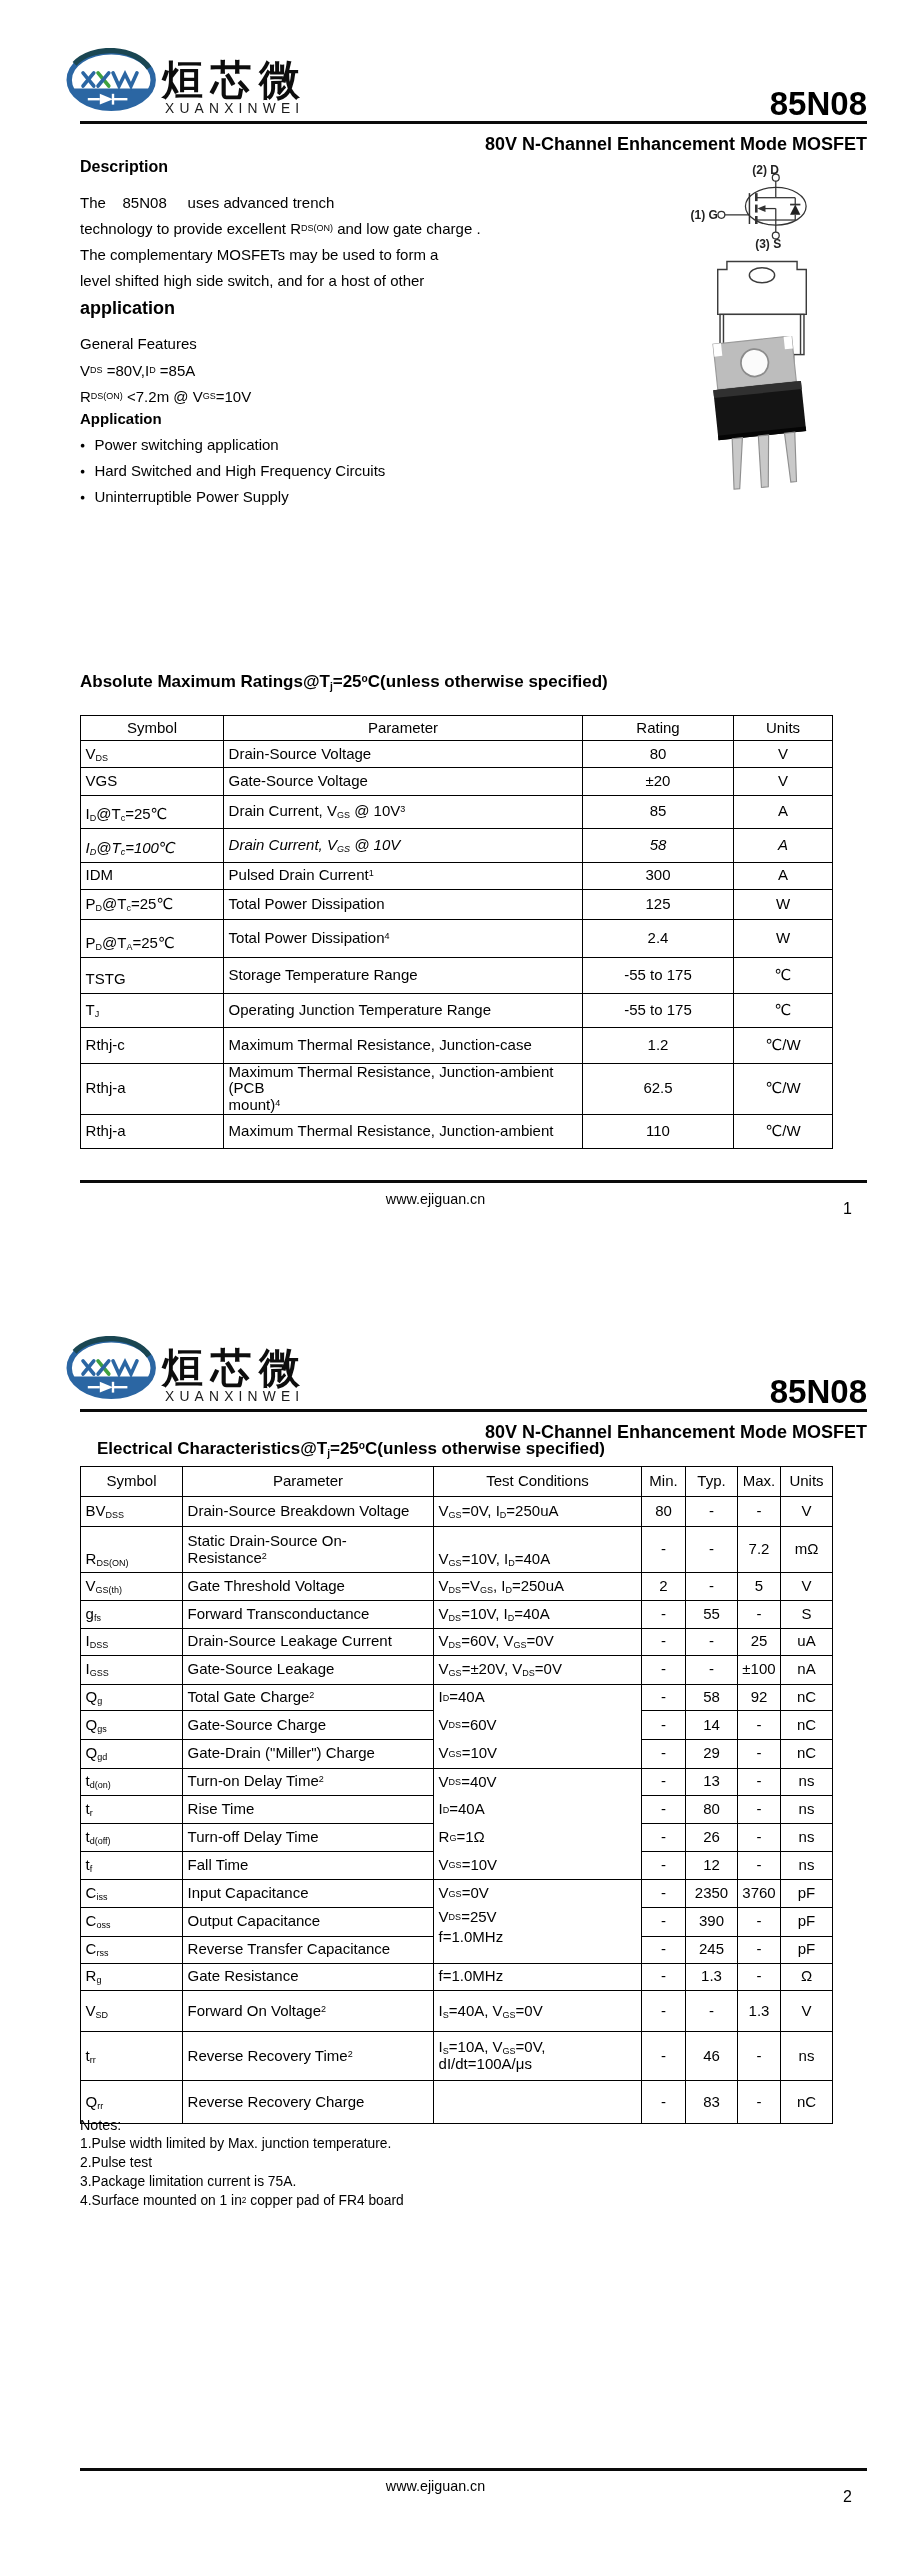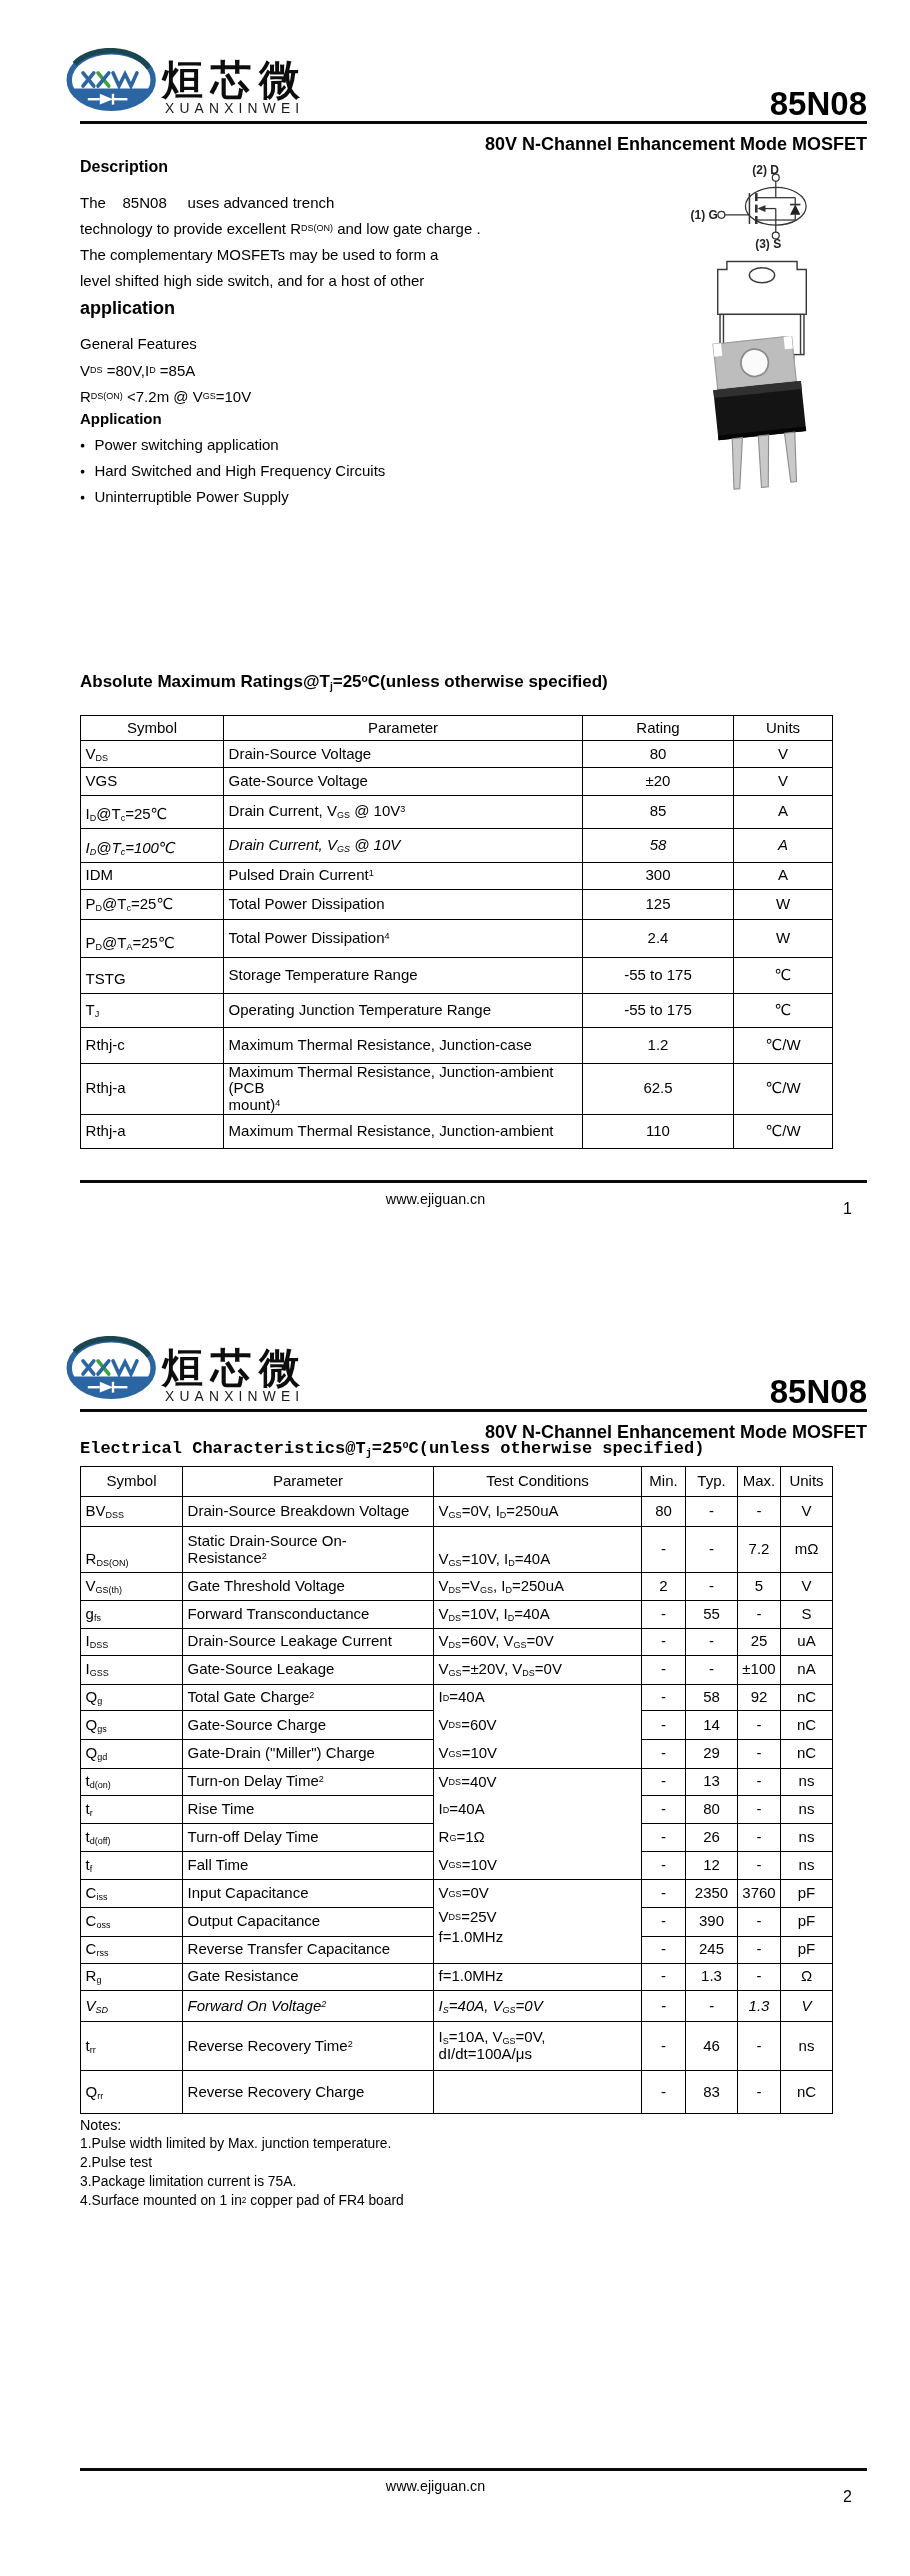--- a/index.html
+++ b/index.html
@@ -43,21 +43,21 @@
   td.sym,td.par,td.test{text-align:left;}
   td.val{text-align:center;padding:0 1.1px;}
   td.va-b{vertical-align:bottom;padding-bottom:4.6px;}
   td.tg{padding:0;vertical-align:top;}
   .tg-line{display:flex;align-items:center;padding-left:4.6px;}
   sub{font-size:0.6em;vertical-align:-0.25em;line-height:0;}
   sup{font-size:0.6em;vertical-align:0.5em;line-height:0;}
   .amr{left:80px;top:715px;width:752px;}
   .ec {left:80px;top:1466px;width:752px;}
   .amr-heading{position:absolute;left:80px;top:672px;font-size:17px;font-weight:bold;}
-  .ec-heading{position:absolute;left:80px;top:1439px;font-size:17px;font-weight:bold;font-family:Liberation Mono, monospace;}
+  .ec-heading{position:absolute;left:97px;top:1439px;font-size:17px;font-weight:bold;}
 
   
   .notes-heading{position:absolute;left:80px;top:2117px;font-size:14.3px;}
   .notes{position:absolute;left:80px;top:2134px;}
   .note-line{height:19px;display:flex;align-items:center;font-size:13.8px;white-space:pre-wrap;}
 
   
   .footer-rule{position:absolute;left:80px;width:787px;height:2.9px;background:#0a0a0a;}
   .footer-site{position:absolute;left:321px;width:229px;text-align:center;font-size:14.3px;}
   .footer-page{position:absolute;left:843px;font-size:16px;}
@@ -471,21 +471,21 @@
           </tr>
           <tr style="height: 27.5px;">
             <td class="sym">R<sub>g</sub></td>
             <td class="par">Gate Resistance</td>
             <td class="test">f=1.0MHz</td>
             <td class="val">-</td>
             <td class="val">1.3</td>
             <td class="val">-</td>
             <td class="val">Ω</td>
           </tr>
-          <tr style="height: 31px; font-style: italic;">
+          <tr style="height: 41px;">
             <td class="sym">V<sub>SD</sub></td>
             <td class="par">Forward On Voltage<sup>2</sup></td>
             <td class="test">I<sub>S</sub>=40A, V<sub>GS</sub>=0V</td>
             <td class="val">-</td>
             <td class="val">-</td>
             <td class="val">1.3</td>
             <td class="val">V</td>
           </tr>
           <tr style="height: 49px;">
             <td class="sym">t<sub>rr</sub></td>

